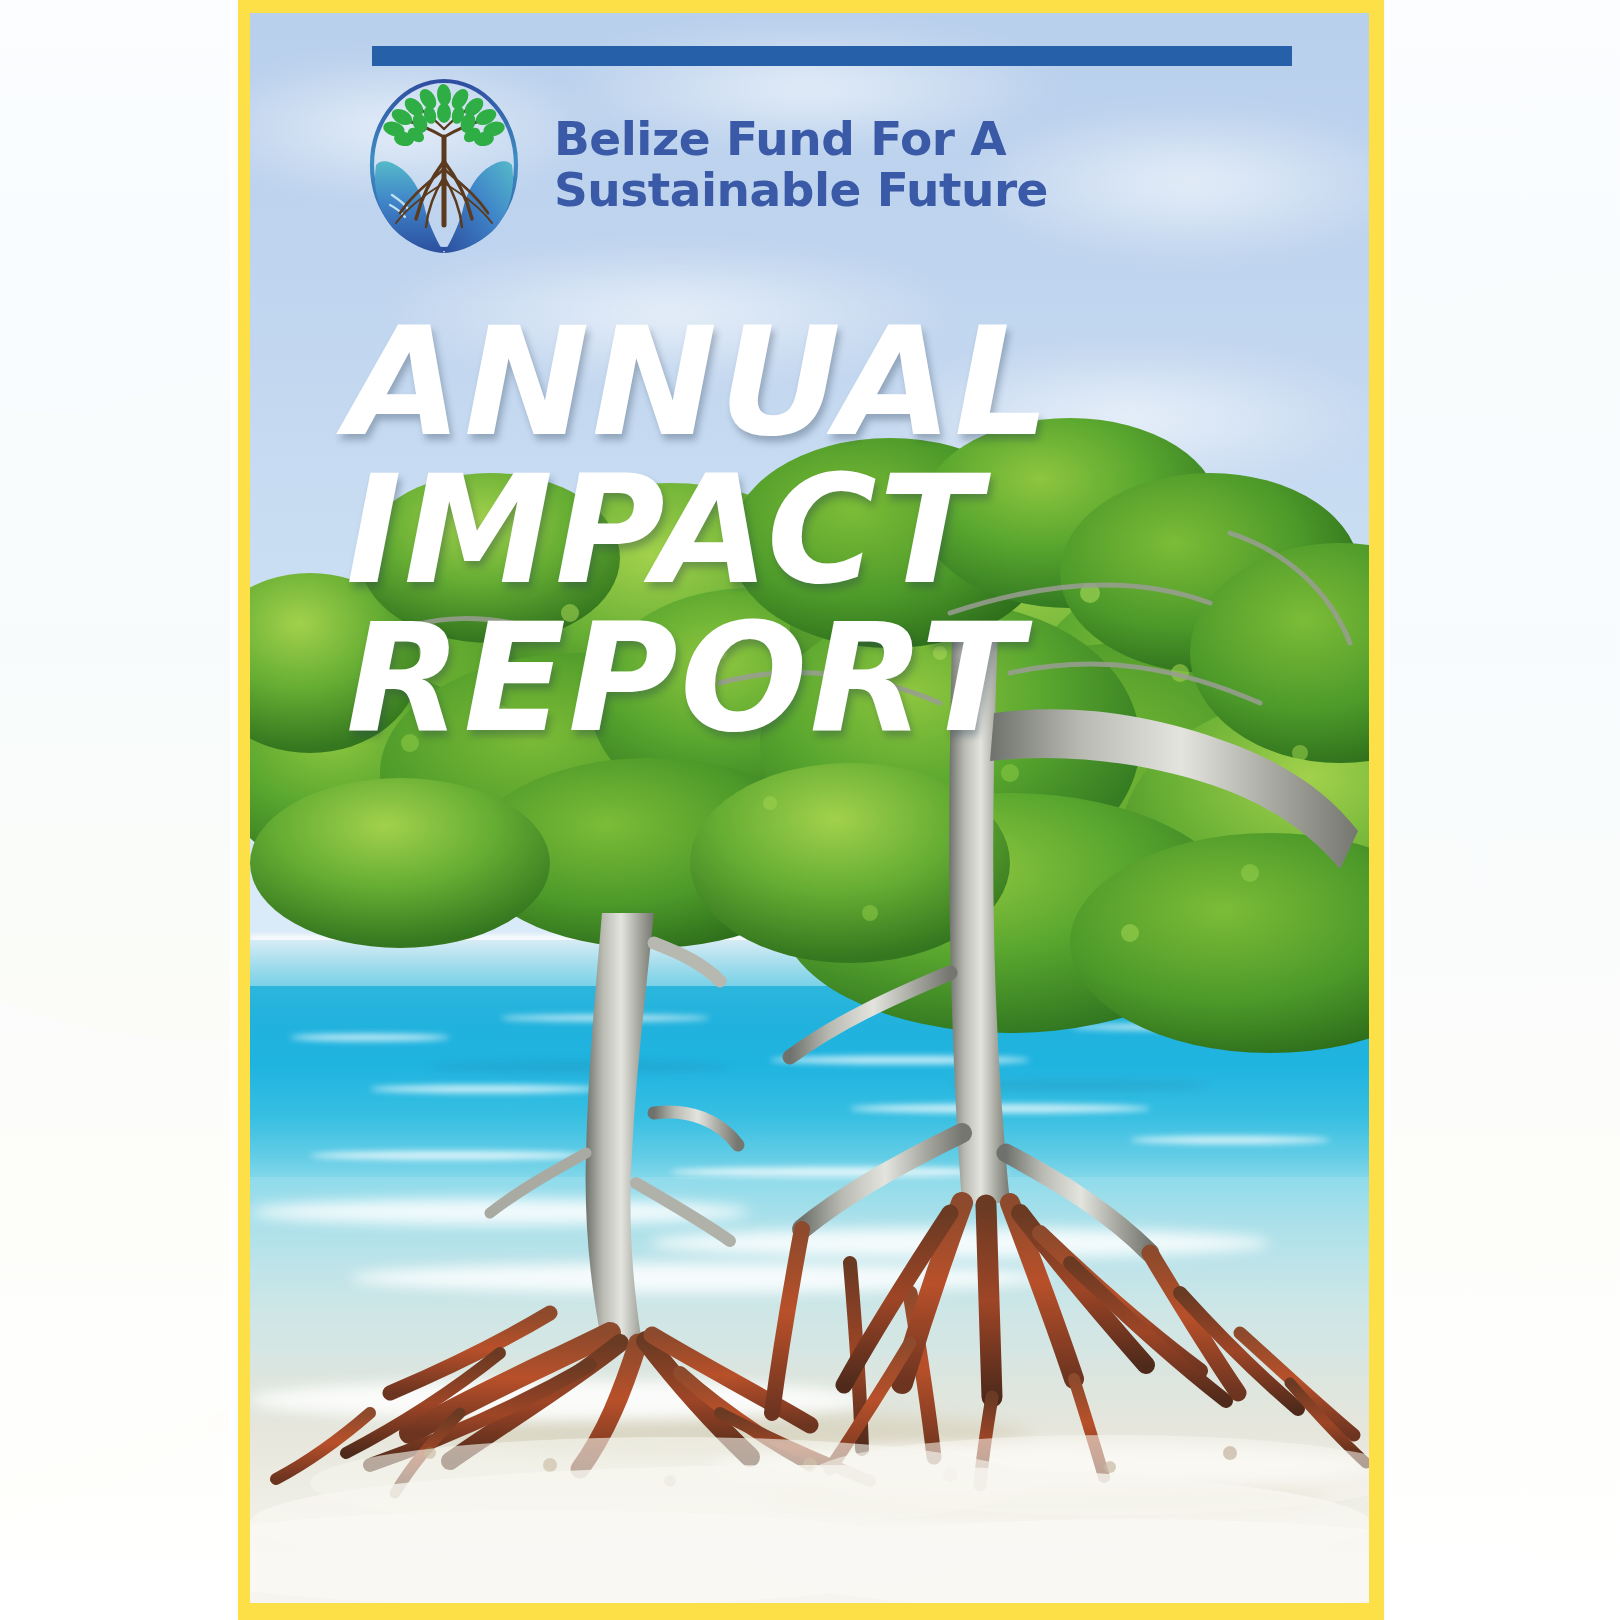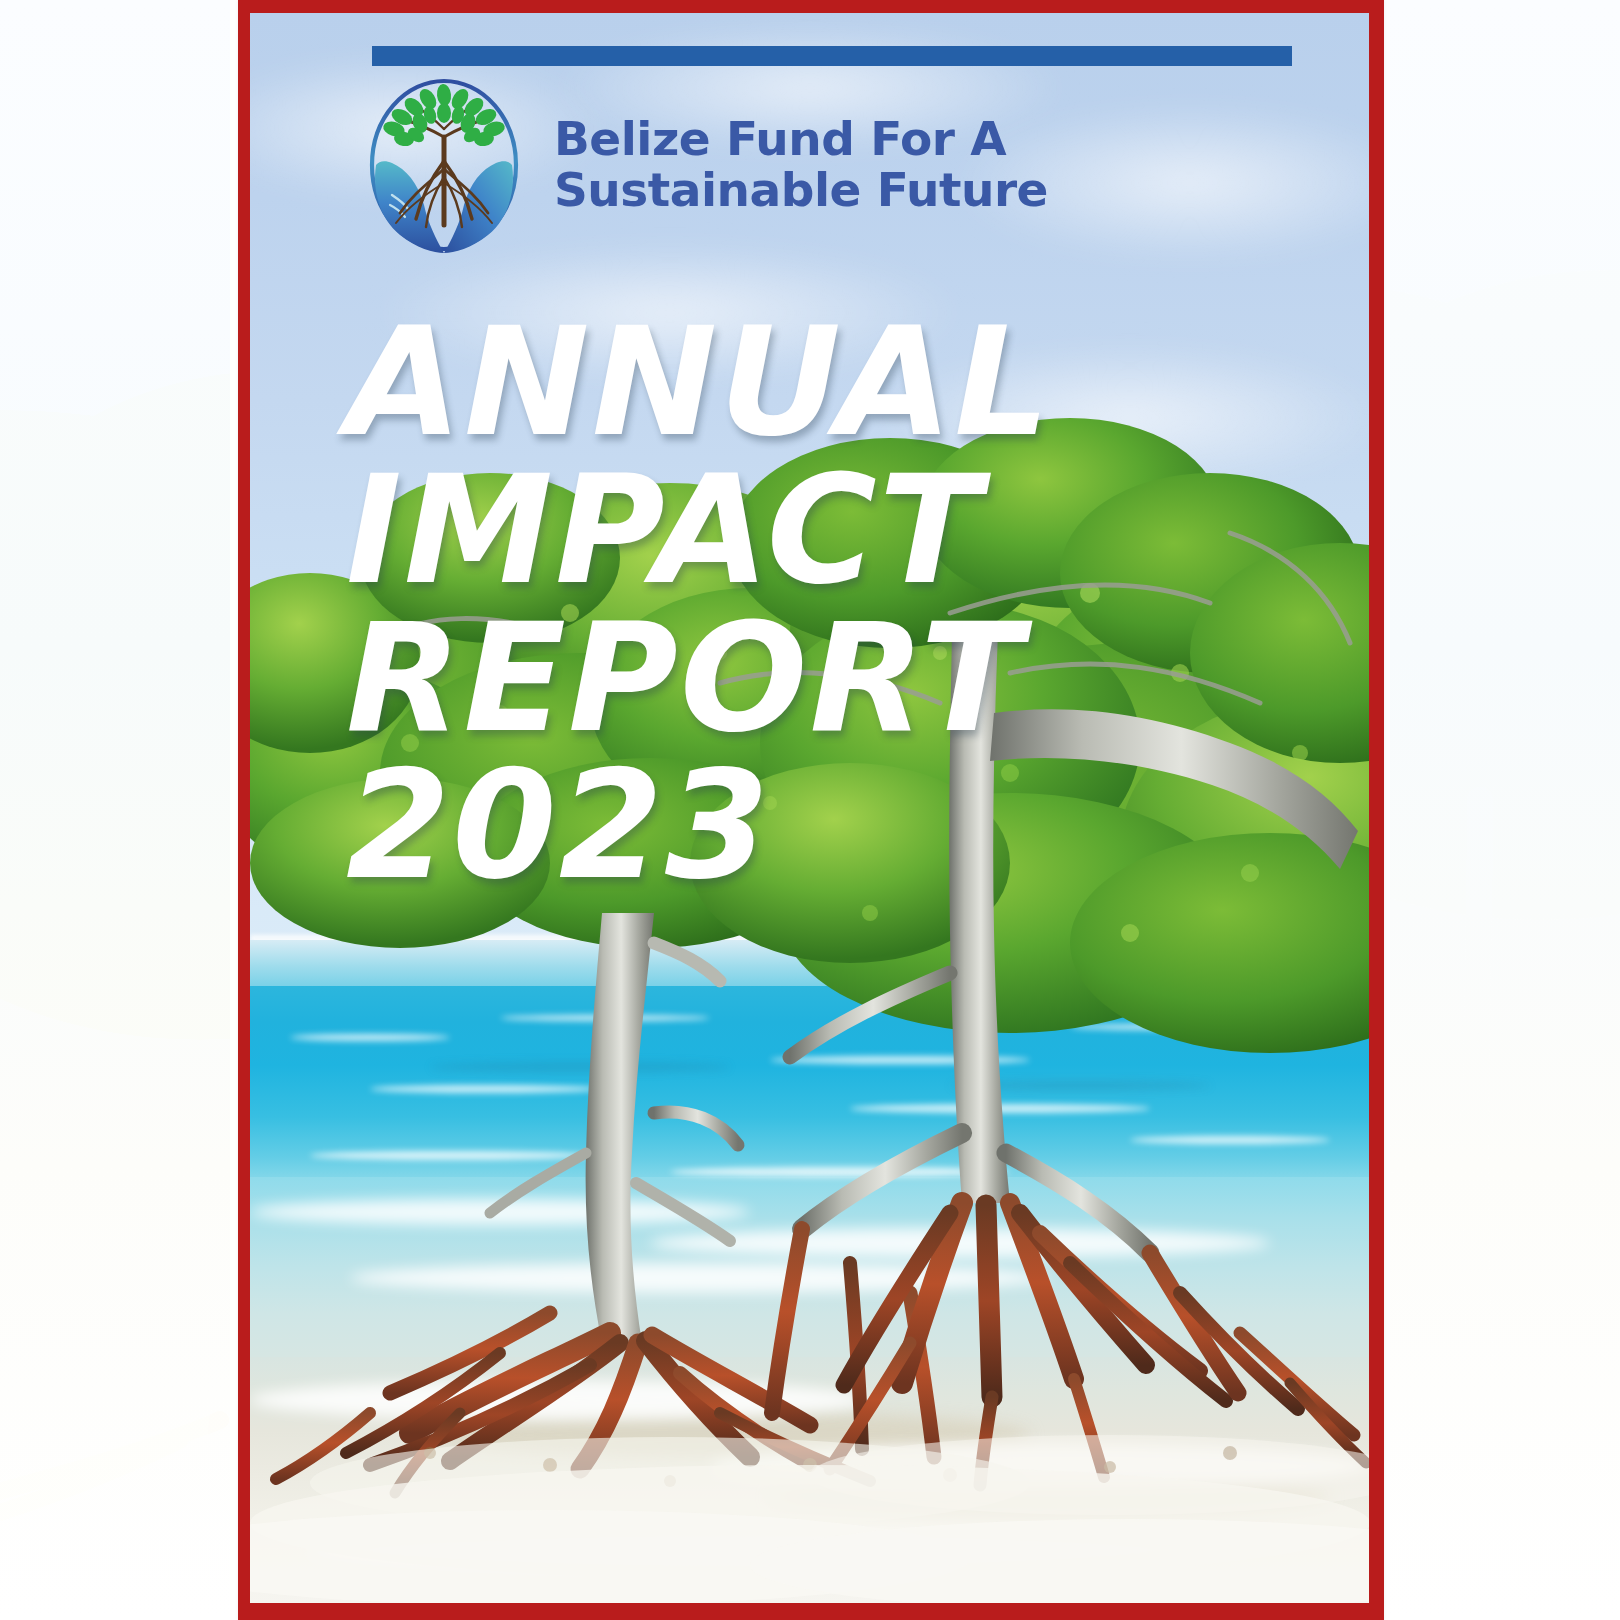--- a/index.html
+++ b/index.html
@@ -25,21 +25,21 @@
     opacity:.085;filter:saturate(.40) brightness(1.55);
   }
   .bg-fade-mid{
     position:absolute;left:230px;top:0;width:1160px;height:1620px;
     background:#ffffff;
   }
 
   
   #page{
     position:absolute;left:238px;top:0px;width:1146px;height:1620px;
-    background:#b91c1c;
+    background:#fde047;
     box-shadow:0 0 3px rgba(60,80,110,.10);
   }
 
   
   #cover{
     position:absolute;left:12px;top:13px;width:1119px;height:1590px;
     overflow:hidden;background:#bcd3ee;
   }
 
   
@@ -471,17 +471,16 @@
         </svg>
       </div>
       <div id="logo-text">Belize Fund For A
 Sustainable Future</div>
     </div>
 
     <div id="cover-title">
       <span class="tline" id="line-annual">ANNUAL</span>
       <span class="tline" id="line-impact">IMPACT</span>
       <span class="tline" id="line-report">REPORT</span>
-      <span class="tline" id="line-year">2023</span>
     </div>
 
   </div>
 </div>
 
 </body></html>

